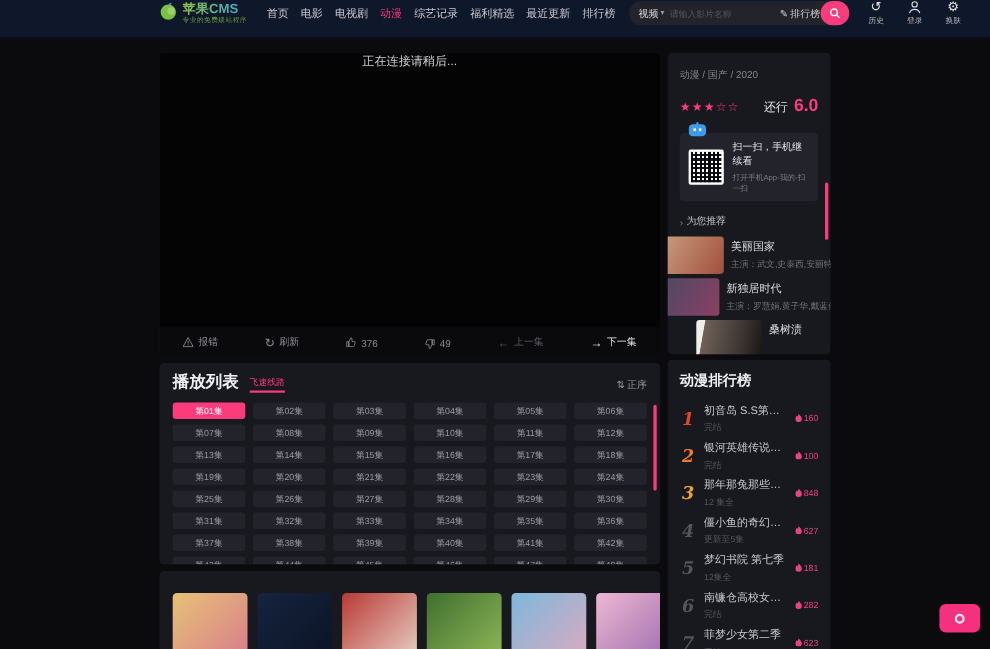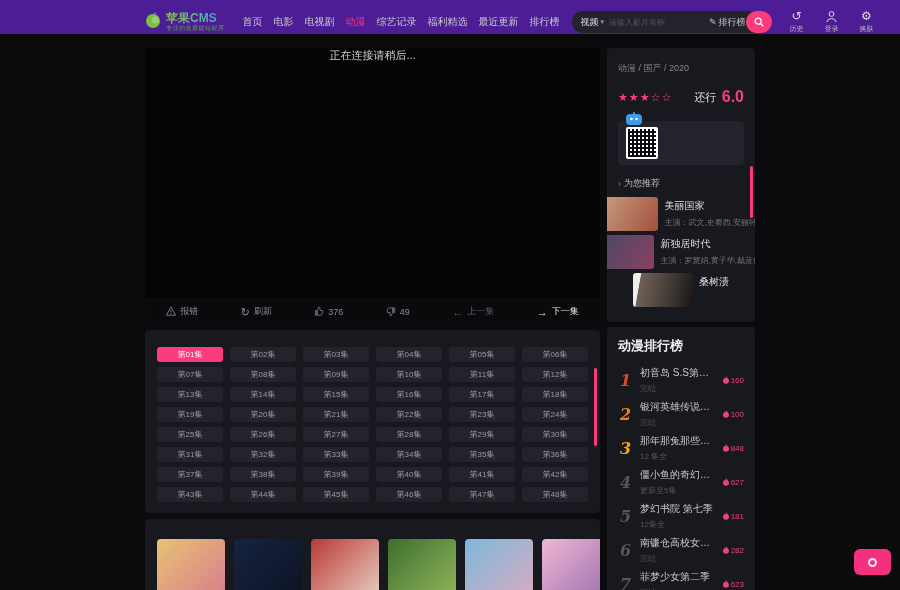--- a/index.html
+++ b/index.html
@@ -1,20 +1,20 @@
 <!DOCTYPE html>
 <html><head>
 <meta charset="utf-8">
 <style>
   * { margin:0; padding:0; box-sizing:border-box; }
   html,body { width:900px; height:590px; overflow:hidden; }
   body { background:#0b0b0e; font-family:"Liberation Sans","DejaVu Sans",sans-serif; position:relative; }
 
   
-  .navbar { height:35px; background:#4c1d95; display:flex; align-items:flex-end; border-bottom:1px solid #08080a; }
+  .navbar { height:35px; background:#0f172a; display:flex; align-items:flex-start; border-bottom:1px solid #08080a; }
   .nav-inner { width:612px; margin:0 auto; display:flex; align-items:center; }
   .logo { display:flex; align-items:center; gap:4px; flex:none; }
   .logo-text .logo-title { font-size:12px; font-weight:bold; background:linear-gradient(90deg,#8dc63f,#35a8e0); -webkit-background-clip:text; background-clip:text; color:transparent; line-height:12px; }
   .logo-text .logo-sub { font-size:6px; color:#5f9e43; letter-spacing:.5px; }
   .nav-links { list-style:none; display:flex; gap:11px; margin-left:18px; flex:none; }
   .nav-link { font-size:10px; color:#c9c9cf; cursor:pointer; white-space:nowrap; }
   .nav-link.active { color:#fb3b7c; }
   .searchbar { margin-left:12px; width:200px; height:22px; background:#23232c; border-radius:11px; display:flex; align-items:center; padding-left:9px; position:relative; flex:none; }
   .search-type { font-size:9px; color:#ddd; display:flex; align-items:center; gap:2px; cursor:pointer; flex:none; }
   .search-type .caret { font-size:7px; color:#999; }
@@ -214,20 +214,28 @@
           <span>上一集</span>
         </span>
         <span class="pctrl next">
           <span class="glyph">→</span>
           <span>下一集</span>
         </span>
       </div>
     </section>
 
     <section class="card playlist-card">
+      <div class="pl-header">
+        <span class="pl-title">播放列表</span>
+        <span class="pl-tab">飞速线路</span>
+        <span class="pl-sort">
+          <span>⇅</span>
+          <span>正序</span>
+        </span>
+      </div>
       <div class="ep-grid">
 
       <span class="ep active">第01集</span>
           <span class="ep">第02集</span>
           <span class="ep">第03集</span>
           <span class="ep">第04集</span>
           <span class="ep">第05集</span>
           <span class="ep">第06集</span>
           <span class="ep">第07集</span>
           <span class="ep">第08集</span>
@@ -301,20 +309,24 @@
       <div class="qr-box">
         <span class="mascot">
           <svg width="16" height="13" viewBox="0 0 16 13">
               <rect x="0" y="2" rx="4" width="16" height="11" fill="#3d9be9"></rect>
               <circle cx="5.5" cy="7" r="1.3" fill="#fff"></circle>
               <circle cx="10.5" cy="7" r="1.3" fill="#fff"></circle>
               <rect x="7" y="0" width="2" height="3" rx="1" fill="#3d9be9"></rect>
             </svg>
         </span>
         <div class="qr"></div>
+        <div>
+          <div class="qr-line1">扫一扫，手机继续看</div>
+          <div class="qr-line2">打开手机App-我的-扫一扫</div>
+        </div>
       </div>
       <div class="rec-header">
         <span class="rec-chevron">›</span>
         <span class="rec-title">为您推荐</span>
       </div>
       <div class="rec-list">
 
           <div class="rec-item">
             <div class="rec-thumb" style="background: linear-gradient(120deg, rgb(202, 161, 132), rgb(162, 80, 60));"></div>
             <div class="rec-info">

